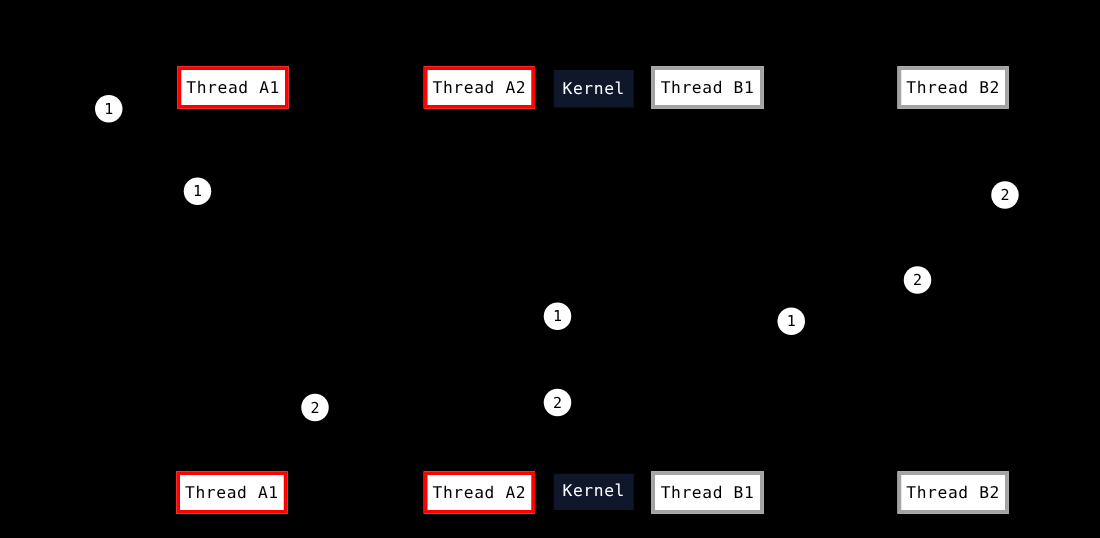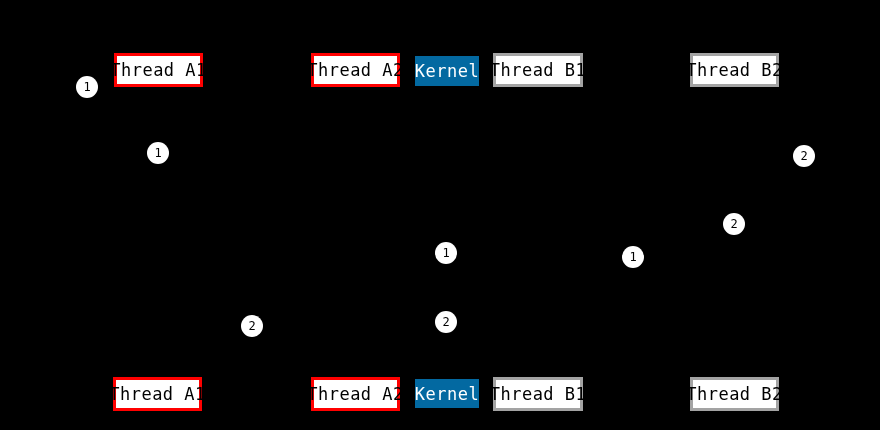--- a/index.html
+++ b/index.html
@@ -16,32 +16,33 @@
     font-family: "DejaVu Sans Mono", "Liberation Mono", monospace;
   }
   .node {
     position: absolute;
     box-sizing: border-box;
     display: flex;
     align-items: center;
     justify-content: center;
     background: #ffffff;
     color: #000000;
-    font-size: 17px;
+    font-size: 13px;
     letter-spacing: 0.5px;
     white-space: nowrap;
+    margin-left: 28px;
   }
   .node.user-thread {
     border: 3px solid #ff0000;
   }
   .node.kernel-thread {
     border: 3px solid #a3a3a3;
   }
   .node.kernel {
-    background: #0369a1;
+    background: #0f172a;
     color: #ffffff;
     border: none;
   }
   .marker {
     position: absolute;
     box-sizing: border-box;
     width: 22px;
     height: 22px;
     border-radius: 50%;
     background: #ffffff;

